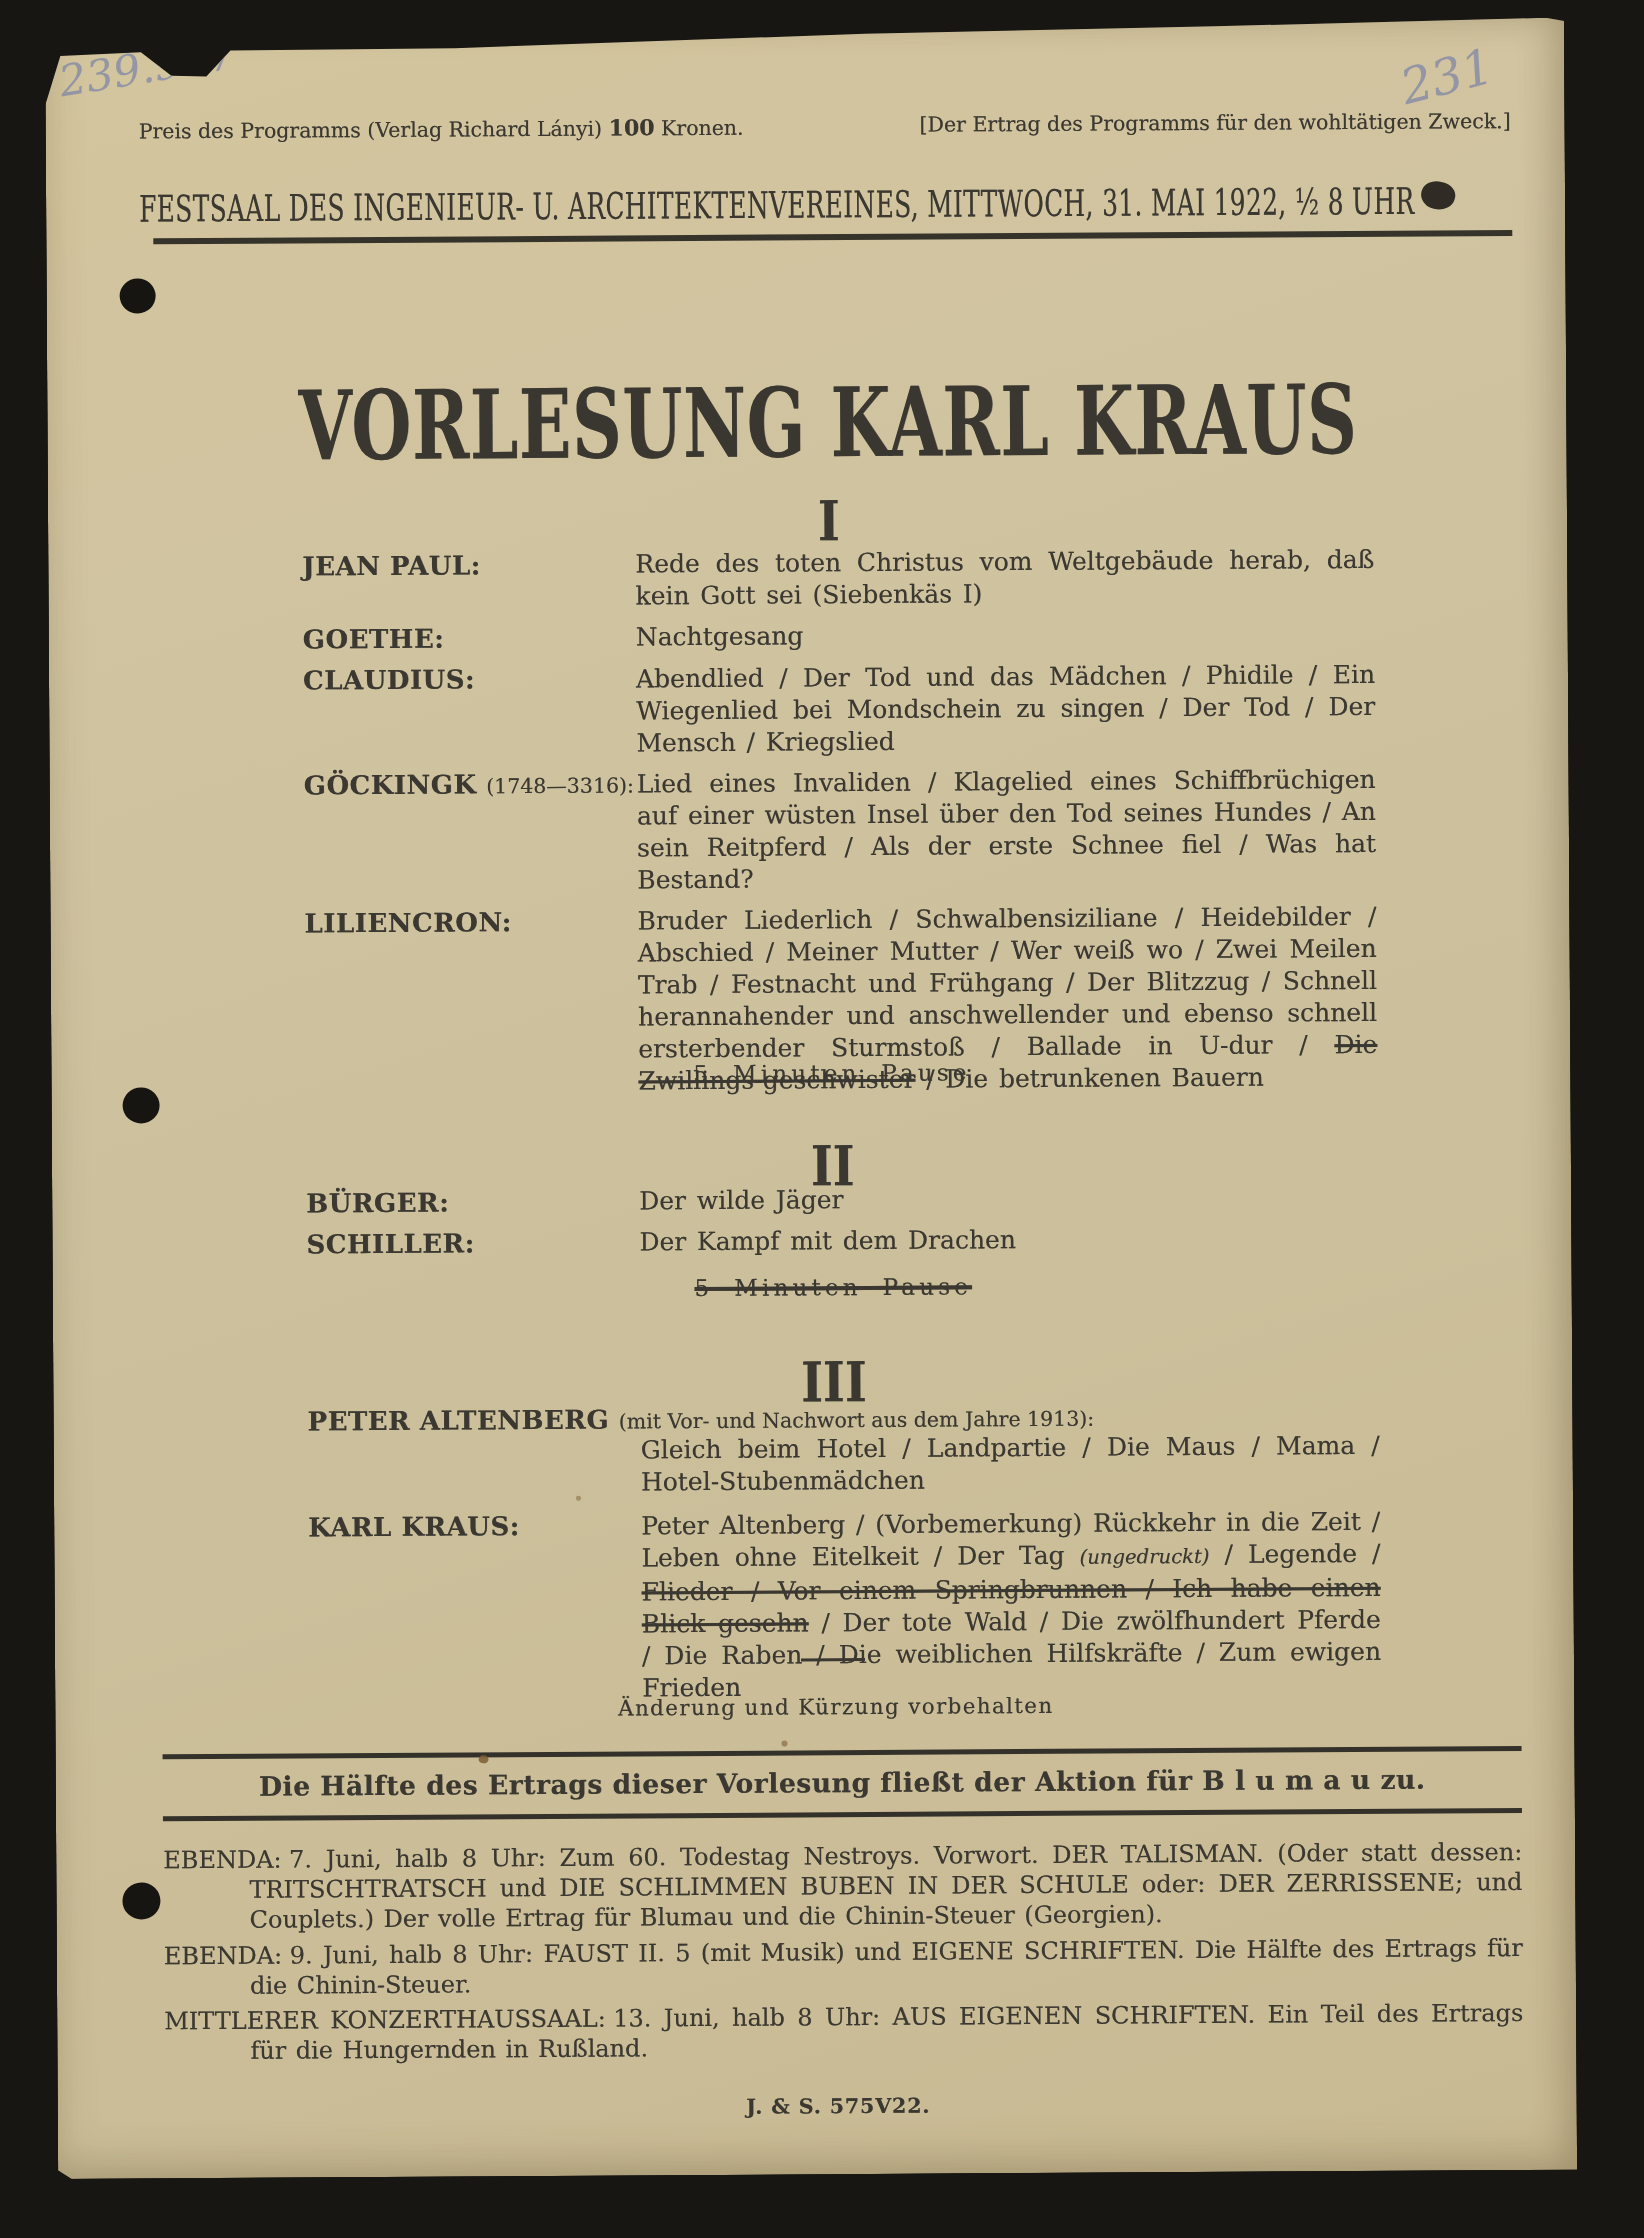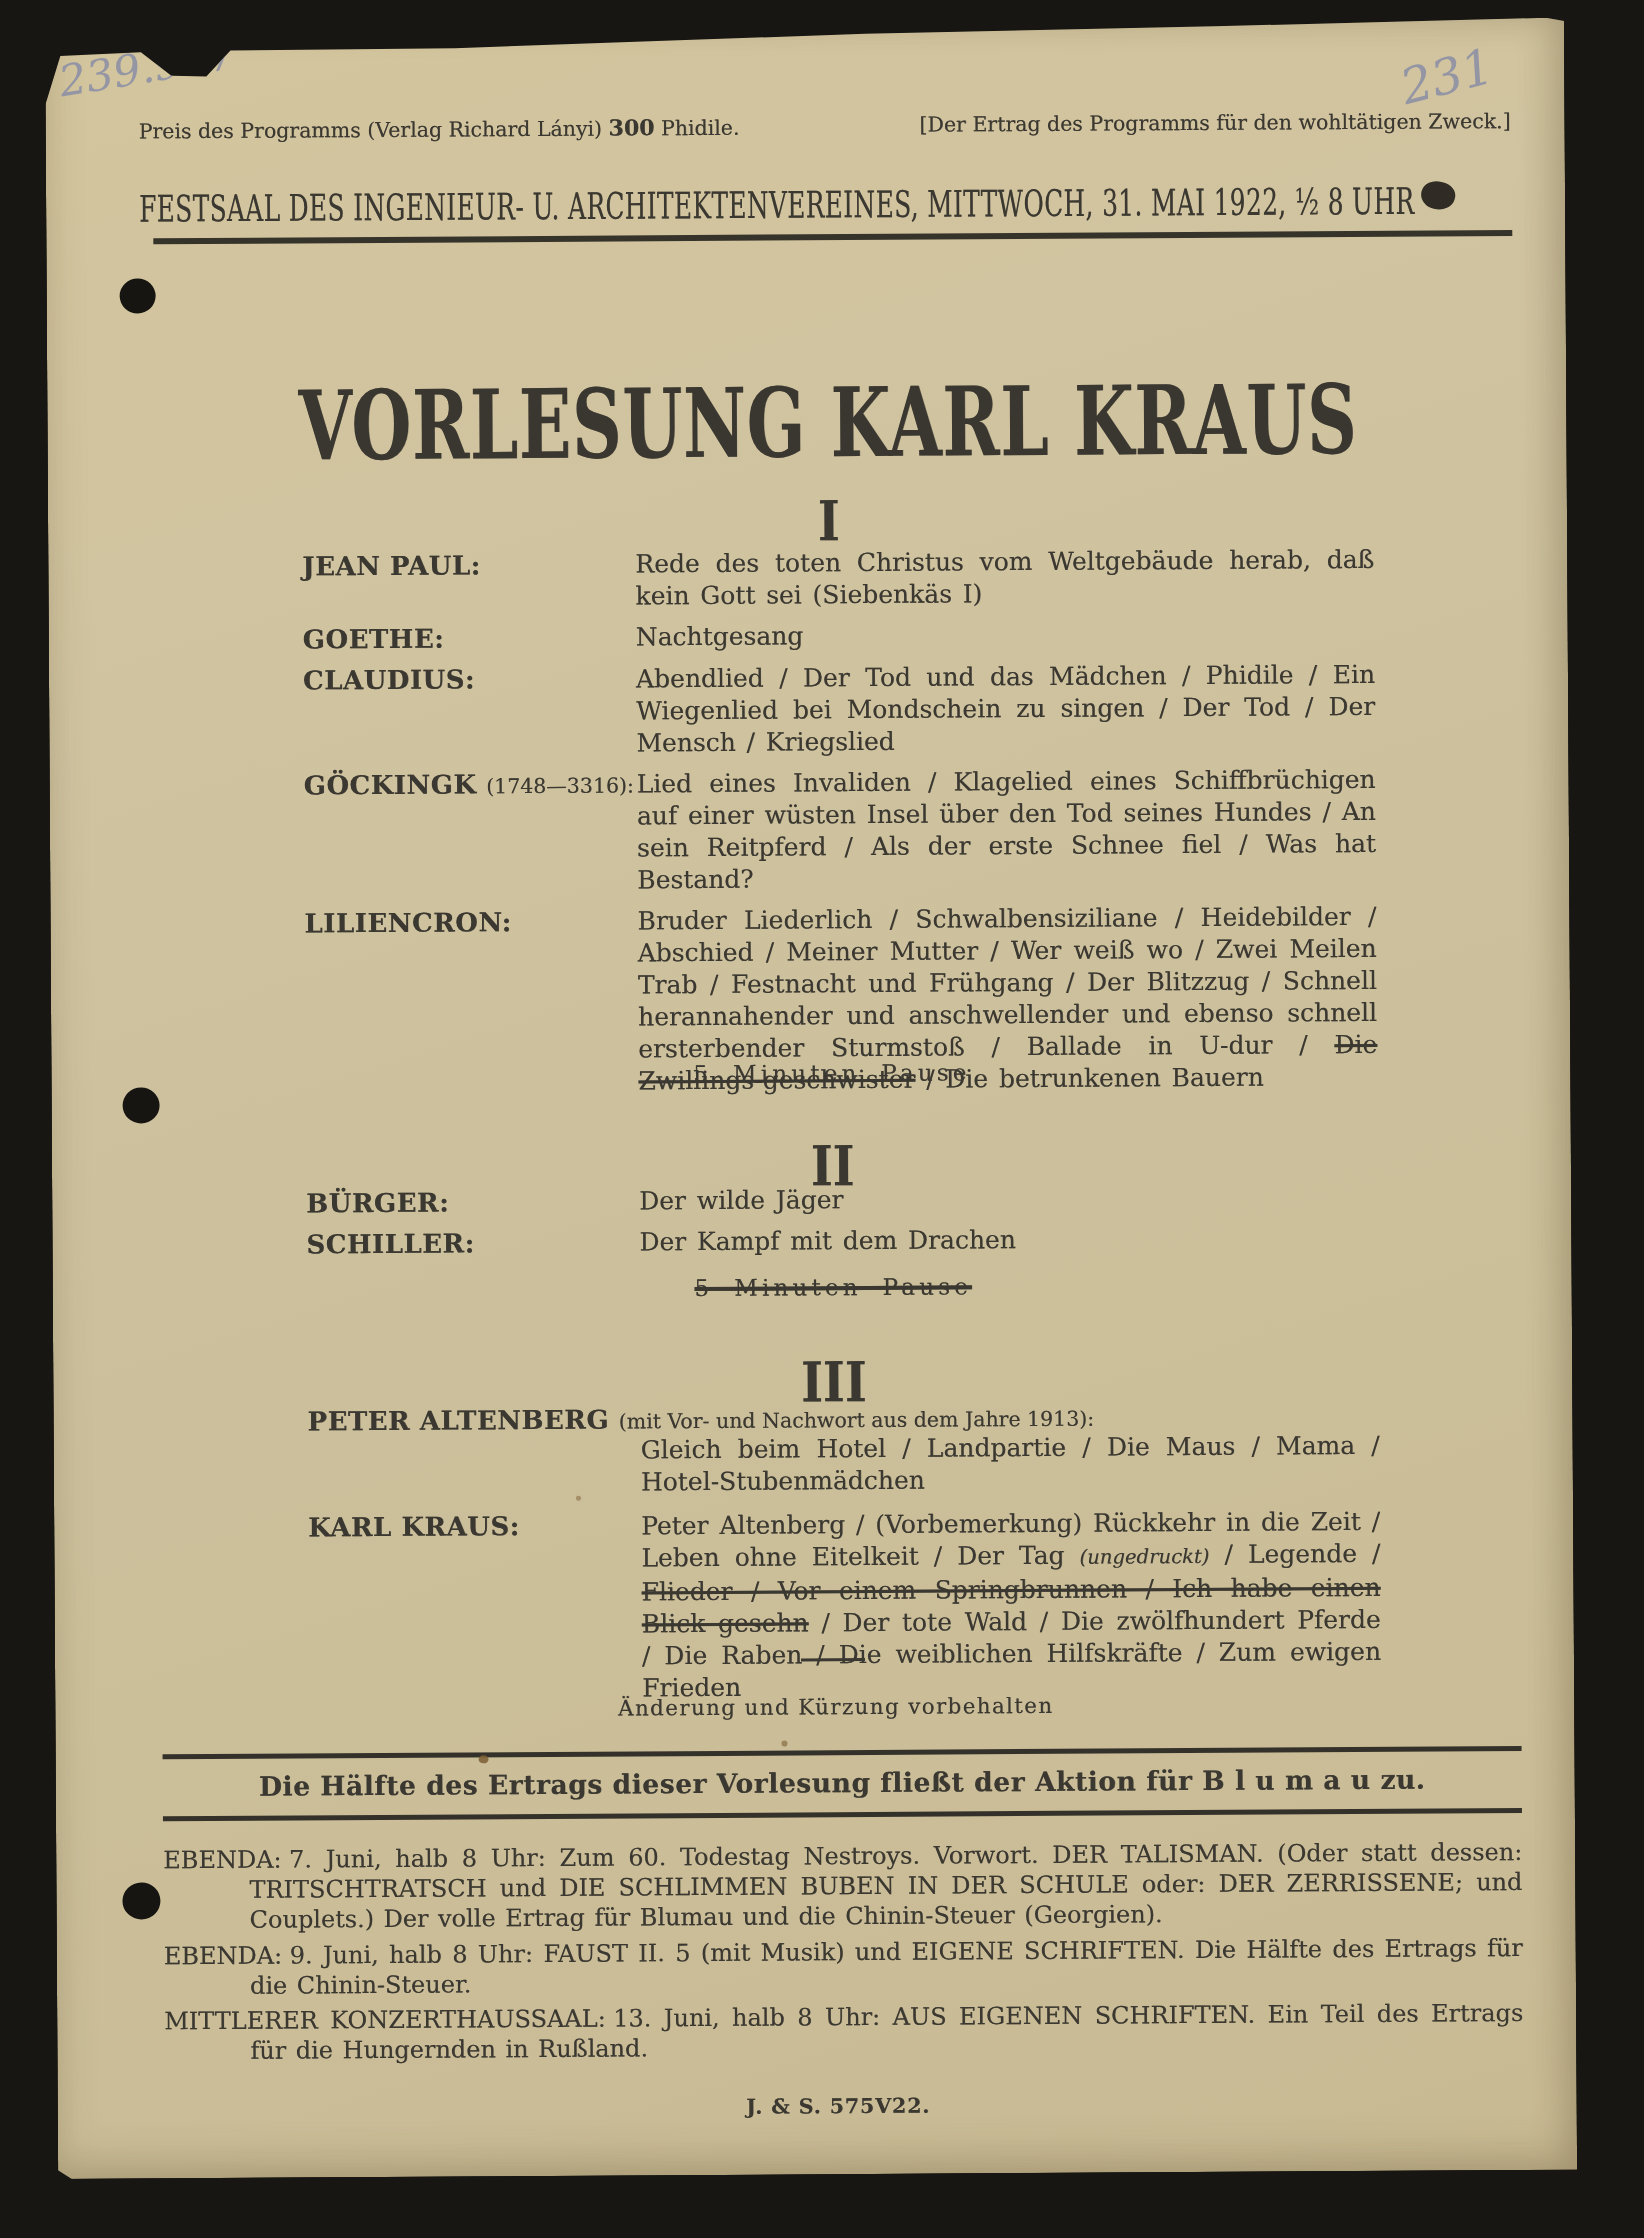--- a/index.html
+++ b/index.html
@@ -83,21 +83,21 @@
 </style>
 </head>
 <body>
 
 <div class="paper">
 
   <div class="abs hw hw-left">239.957</div>
   <div class="abs hw hw-right">231</div>
 
   <div class="abs header-row ink">
-    <span><span>Preis des Programms (Verlag Richard Lányi) </span><span class="price-bold">300</span><span> Phidile.</span></span>
+    <span><span>Preis des Programms (Verlag Richard Lányi) </span><span class="price-bold">100</span><span> Kronen.</span></span>
     <span>[Der Ertrag des Programms für den wohltätigen Zweck.]</span>
   </div>
 
   <div class="abs venue ink">
     <span>FESTSAAL DES INGENIEUR- U. ARCHITEKTENVEREINES, MITTWOCH, 31. MAI 1922, ½ 8 UHR</span>
   </div>
   <div class="abs rule-main"></div>
 
   <div class="abs center title-block ink">
     <span>VORLESUNG KARL KRAUS</span>

